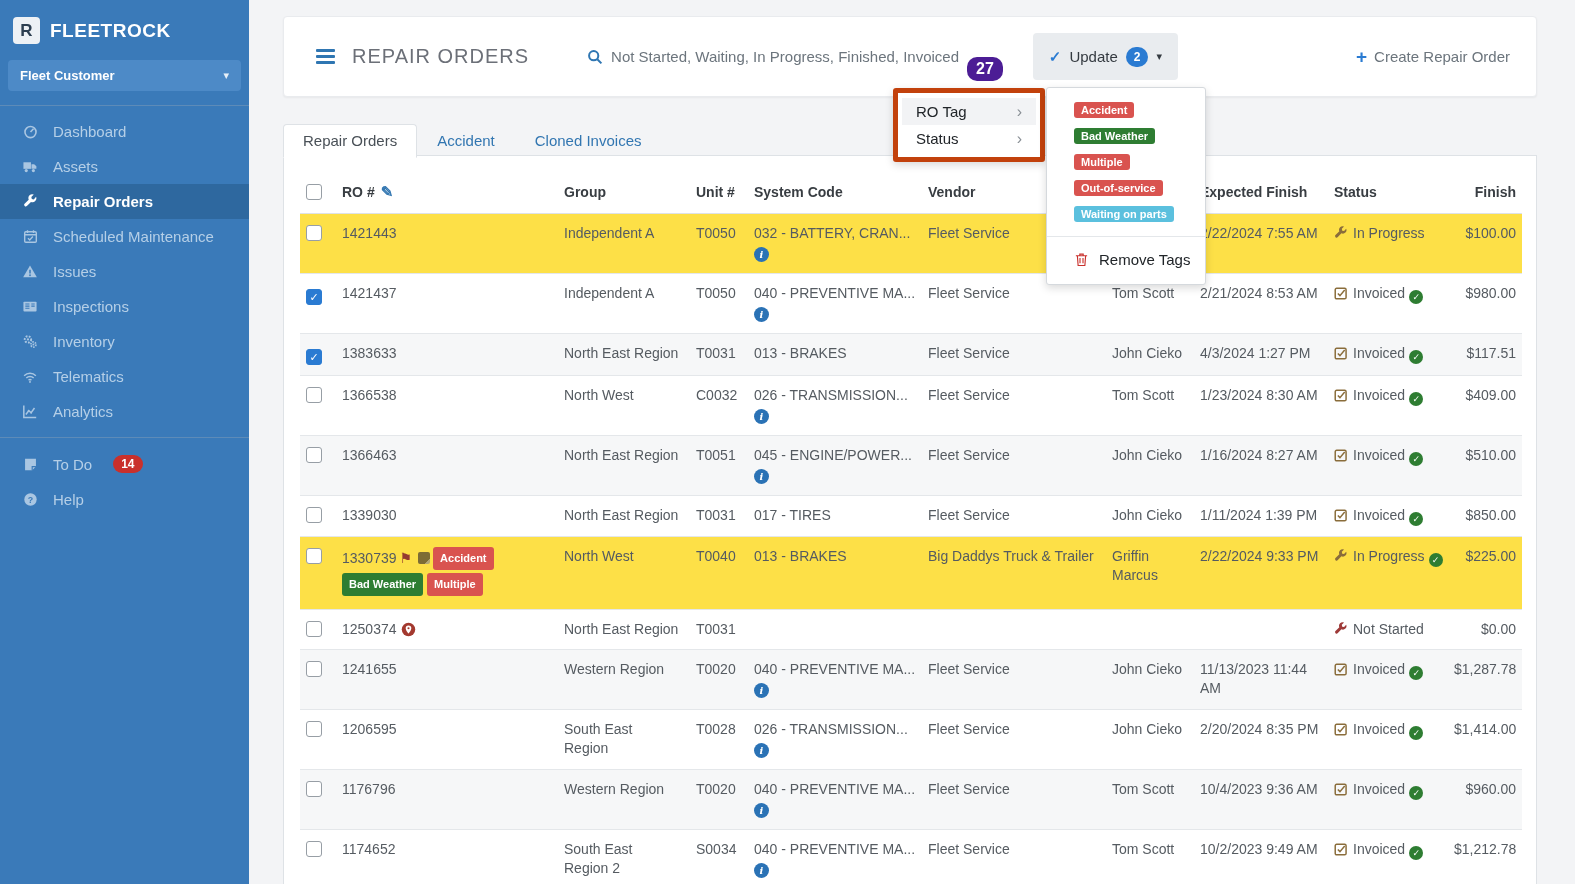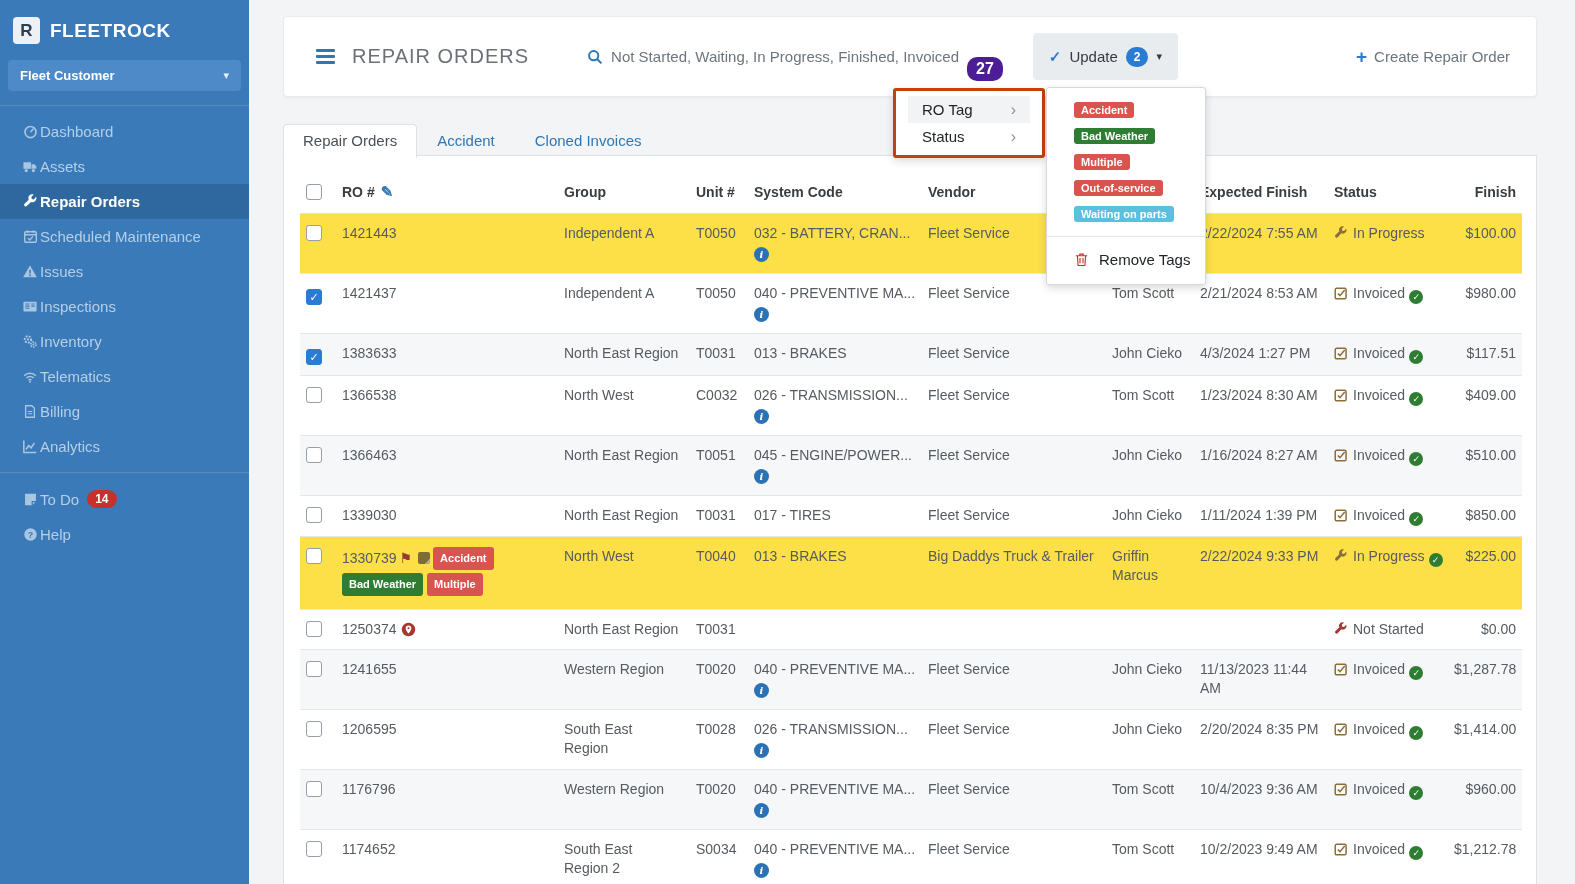--- a/index.html
+++ b/index.html
@@ -10,21 +10,21 @@
   
   .sidebar { position:absolute; left:0; top:0; width:249px; height:884px; background:#3a7ab9; color:#fff; }
   .brand { display:flex; align-items:center; gap:10px; padding:17px 14px 14px 13px; }
   .brand-box { width:27px; height:27px; background:#edf1f5; border-radius:4px; color:#2c3e50; font-weight:bold; font-size:17px; display:flex; align-items:center; justify-content:center; }
   .brand-title { font-size:19px; font-weight:bold; letter-spacing:.5px; color:#fff; }
   .cust-select { margin:2px 8px 14px 8px; height:31px; background:#4d8ac7; border-radius:4px; display:flex; align-items:center; justify-content:space-between; padding:0 12px; cursor:pointer; }
   .cust-select .lbl { font-size:13px; font-weight:bold; color:#fff; }
   .cust-select .caret { font-size:11px; color:#e8f0f8; }
   .side-divider { height:1px; background:rgba(255,255,255,.22); border-bottom:1px solid rgba(0,0,0,.08); }
   .nav { list-style:none; padding:8px 0; }
-  .nav li { display:flex; align-items:center; padding:9px 20px; font-size:15px; color:#b5cfe7; cursor:pointer; }
+  .nav li { display:flex; align-items:center; gap:13px; padding:9px 20px; font-size:15px; color:#b5cfe7; cursor:pointer; }
   .nav li .nicon { width:20px; display:flex; justify-content:center; color:#a9c6e2; flex:none; }
   .nav li.active { background:#2e689f; color:#fff; font-weight:bold; }
   .nav li.active .nicon { color:#fff; }
   .badge-red { background:#c9302c; color:#fff; border-radius:10px; font-size:12px; font-weight:bold; padding:2px 8px; margin-left:8px; }
 
   
   .main { position:absolute; left:249px; top:0; right:0; bottom:0; }
 
   .header-card { position:absolute; left:34px; top:16px; right:38px; height:81px; background:#fff; border:1px solid #e9ebee; border-radius:4px; box-shadow:0 1px 2px rgba(0,0,0,.05); display:flex; align-items:center; padding:0 26px 0 32px; }
   .hamburger { width:19px; cursor:pointer; margin-right:17px; }
@@ -64,21 +64,21 @@
   .gcheck { display:inline-block; width:14px; height:14px; border-radius:50%; background:#2e7d32; color:#fff; font-size:9px; line-height:14px; text-align:center; vertical-align:-2px; margin-left:4px; }
   .sicon { display:inline-block; vertical-align:-2px; margin-right:5px; }
   .sicon.inprog, .sicon.invoiced { color:#8a6d3b; }
   .sicon.notstart { color:#9e3a38; }
   .rtag { display:inline-block; color:#fff; font-size:11px; font-weight:bold; border-radius:3px; padding:2px 7px; margin:0 4px 3px 0; vertical-align:1px; }
   .flag-ic { color:#943a30; font-size:14px; margin:0 3px; }
   .note-ic { display:inline-block; width:12px; height:12px; border-radius:2px; background:linear-gradient(315deg,#b3a878 22%,#7d6d35 22%); margin:0 3px; vertical-align:-1px; }
   .pin-ic { display:inline-block; vertical-align:-3px; margin-left:4px; }
 
   
-  .dropdown { position:absolute; left:644px; top:88px; width:152px; background:#fff; border:3px solid #c2410c; border-radius:3px; box-shadow:0 3px 8px rgba(0,0,0,.15); padding:5px 12px; z-index:10; }
+  .dropdown { position:absolute; left:644px; top:88px; width:152px; background:#fff; border:5px solid #c2410c; border-radius:3px; box-shadow:0 3px 8px rgba(0,0,0,.15); padding:5px 4px; z-index:10; }
   .dd-item { display:flex; align-items:center; justify-content:space-between; padding:5px 14px; font-size:15px; color:#212529; cursor:pointer; }
   .dd-item.hover { background:#f2f3f5; }
   .dd-item .sub-caret { color:#8a9096; font-size:16px; line-height:1; }
   .submenu { position:absolute; left:797px; top:87px; width:160px; background:#fff; border:1px solid #d5d9dd; border-radius:3px; box-shadow:0 3px 8px rgba(0,0,0,.15); padding:9px 0 8px 0; z-index:11; }
   .submenu .tagrow { padding:4px 14px 4px 27px; }
   .submenu .rtag { margin:0; cursor:pointer; }
   .sub-divider { height:1px; background:#e4e7ea; margin:9px 0 6px 0; }
   .remove-row { display:flex; align-items:center; gap:10px; padding:8px 14px 8px 27px; font-size:15px; color:#212529; cursor:pointer; }
 </style>
 </head>
@@ -168,29 +168,20 @@
         <li>
           <span class="nicon">
             <svg width="16" height="14" viewBox="0 0 16 16">
               <path d="M1.3 6.6a9.4 9.4 0 0 1 13.4 0" fill="none" stroke="currentColor" stroke-width="1.6"></path>
               <path d="M3.8 9.2a6 6 0 0 1 8.4 0" fill="none" stroke="currentColor" stroke-width="1.6"></path>
               <path d="M6.3 11.6a2.8 2.8 0 0 1 3.4 0" fill="none" stroke="currentColor" stroke-width="1.6"></path>
               <circle cx="8" cy="13.6" r="1.1" fill="currentColor"></circle>
             </svg>
           </span>
           <span>Telematics</span>
-        </li>
-        <li>
-          <span class="nicon">
-            <svg width="14" height="15" viewBox="0 0 16 16">
-              <path d="M3 1.4h7.2l2.8 2.8v10.4H3z" fill="none" stroke="currentColor" stroke-width="1.5"></path>
-              <path d="M5.4 8h5.2M5.4 10.6h5.2" stroke="currentColor" stroke-width="1.2"></path>
-            </svg>
-          </span>
-          <span>Billing</span>
         </li>
         <li>
           <span class="nicon">
             <svg width="16" height="15" viewBox="0 0 16 16">
               <path d="M1.4 1.6v12.8h13.2" fill="none" stroke="currentColor" stroke-width="1.6"></path>
               <path d="M3.6 11.2l3-4 2.6 2 3.6-5" fill="none" stroke="currentColor" stroke-width="1.6"></path>
               <circle cx="6.6" cy="7.2" r="1" fill="currentColor"></circle>
               <circle cx="9.2" cy="9.2" r="1" fill="currentColor"></circle>
             </svg>
           </span>

